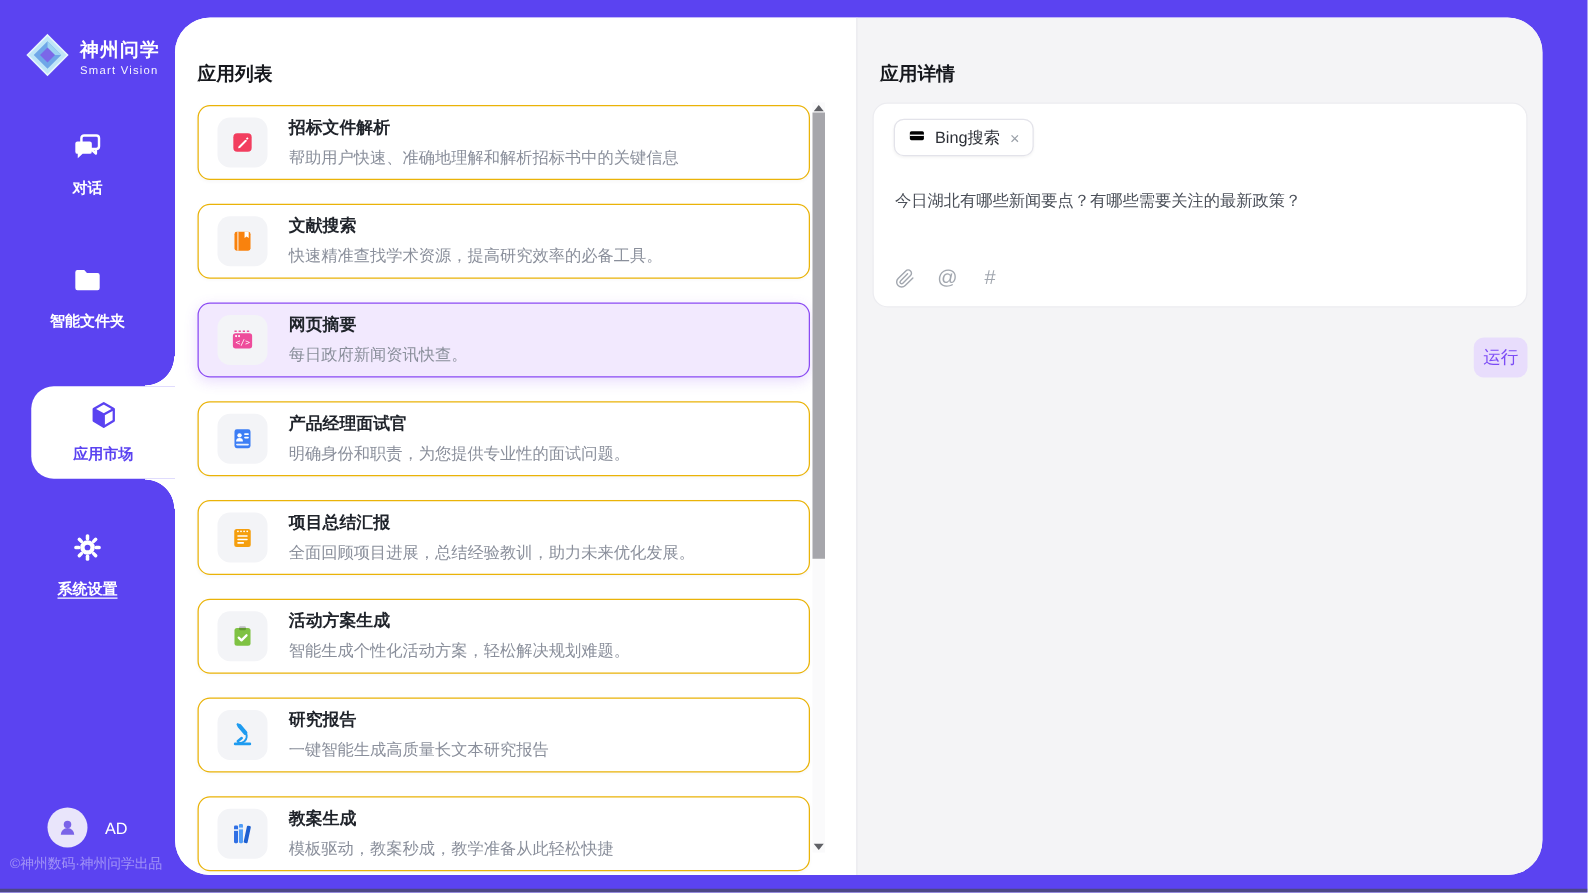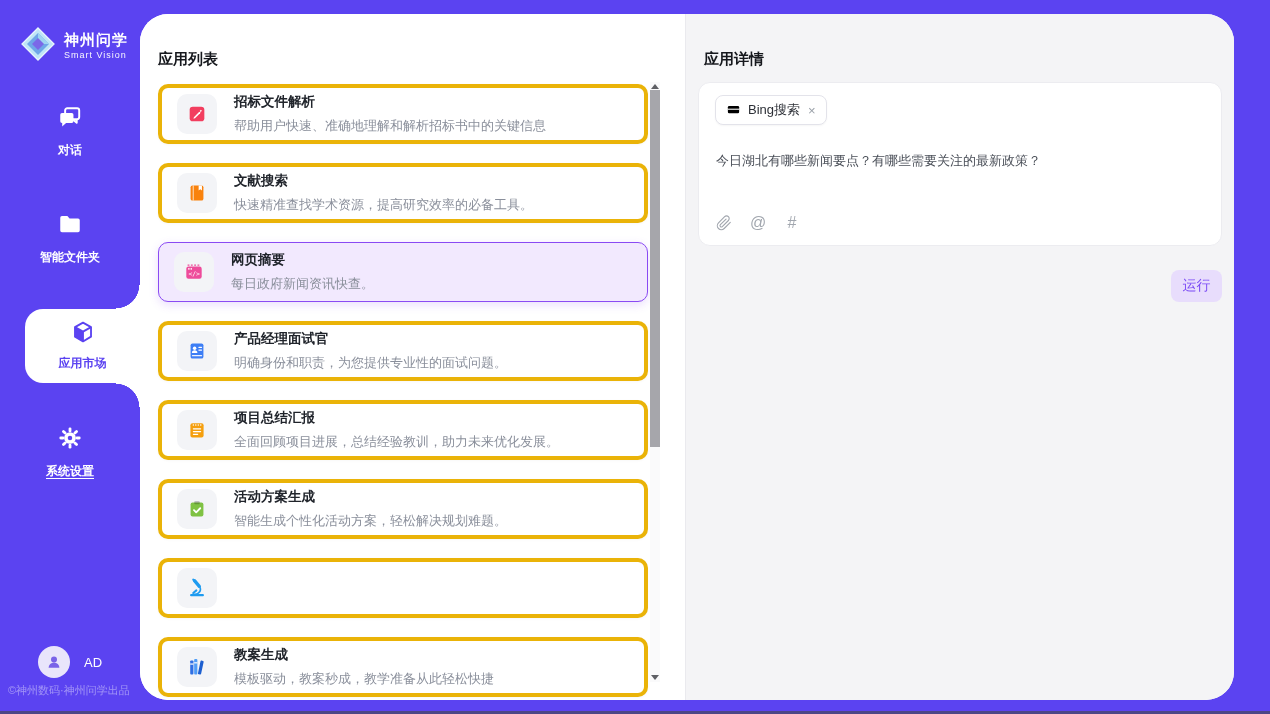--- a/index.html
+++ b/index.html
@@ -33,21 +33,21 @@
   .user-name{color:#fff;font-size:13px;}
   .copyright{position:absolute;left:8px;top:683px;font-size:11px;color:rgba(255,255,255,.42);white-space:nowrap;}
 
   
   .main{position:absolute;left:140px;top:14px;right:36px;bottom:14px;background:#fff;border-radius:28px;
     overflow:hidden;display:flex;}
   .panel-title{position:absolute;top:36px;left:18px;font-size:15px;font-weight:bold;color:#16181d;}
 
   .list-panel{width:545px;background:#fff;position:relative;flex:none;}
   .cards{position:absolute;top:70px;left:18px;width:490px;}
-  .card{height:60px;margin-bottom:19px;border:4px solid #eab308;border-radius:10px;background:#fff;
+  .card{height:60px;margin-bottom:19px;border:1px solid #eab308;border-radius:10px;background:#fff;
     display:flex;align-items:center;padding-left:15px;cursor:pointer;box-shadow:0 1px 3px rgba(20,20,40,.03);}
   .card.selected{background:var(--sel-bg,#f2e9fe);border:1px solid var(--sel-border,#8a4af3);
     box-shadow:0 3px 10px rgba(138,74,243,.18);}
   .tile{width:40px;height:40px;border-radius:10px;background:#f3f4f7;display:flex;align-items:center;
     justify-content:center;margin-right:17px;flex:none;}
   .card-txt{min-width:0;}
   .card-title{font-size:13.5px;font-weight:bold;color:#20242b;margin-bottom:6px;}
   .card-desc{font-size:13px;color:#8a8f9b;white-space:nowrap;}
 
   .sb{position:absolute;right:25px;top:68px;width:10px;height:600px;background:#fafafb;}
@@ -60,21 +60,21 @@
   .query-card{position:absolute;top:68px;left:12px;right:12px;height:164px;background:#fff;
     border:1px solid #ececf0;border-radius:12px;}
   .tool-tag{position:absolute;top:12px;left:16px;height:30px;border:1px solid #e3e3ea;border-radius:8px;
     display:inline-flex;align-items:center;gap:7px;padding:0 10px;background:#fff;box-shadow:0 1px 2px rgba(0,0,0,.04);cursor:pointer;}
   .tag-label{font-size:13px;color:#2c2f36;}
   .tag-close{font-size:13px;color:#9aa0a8;cursor:pointer;margin-left:1px;}
   .query-text{position:absolute;top:68px;left:17px;right:16px;font-size:13px;color:#4a4f58;line-height:1.5;}
   .attach-row{position:absolute;bottom:13px;left:16px;display:flex;gap:16px;align-items:center;color:#a2a7af;}
   .attach-row .a-ic{width:18px;height:18px;display:flex;align-items:center;justify-content:center;cursor:pointer;
     font-size:15px;color:#a2a7af;}
-  .run-btn{position:absolute;top:256px;right:12px;width:51px;height:32px;background:var(--run-bg,#e8ddfc);
+  .run-btn{position:absolute;top:256px;right:12px;width:43px;height:32px;background:var(--run-bg,#e8ddfc);
     color:var(--run-fg,#7c4cf5);border:none;border-radius:8px;font-size:14px;display:flex;align-items:center;
     justify-content:center;cursor:pointer;font-family:inherit;}
 </style>
 </head>
 <body>
 
 <aside class="sidebar">
   <div class="logo">
     <span>
       <svg width="36" height="36" viewBox="0 0 36 36">
@@ -255,20 +255,24 @@
             <svg width="22" height="22" viewBox="0 0 24 24">
               <g fill="none" stroke="#1e9bf0" stroke-linecap="round">
                 <path d="M9.3 4l5.2 6.2" stroke-width="3.6"></path>
                 <path d="M7.9 2.8l2.6 3.1" stroke-width="2.2"></path>
                 <path d="M14.7 10.2c1.5 2.3 1 5.4-1 7.2a6.5 6.5 0 0 1-5.2 1.5" stroke-width="1.8"></path>
                 <path d="M11.3 14.6l-3.4 2.9" stroke-width="2.2"></path>
                 <path d="M5.6 19.8h12.8" stroke-width="2.4"></path>
               </g>
             </svg>
           </div>
+    <div class="card-txt">
+      <div class="card-title">研究报告</div>
+      <div class="card-desc">一键智能生成高质量长文本研究报告</div>
+    </div>
   </div>
 
   <div class="card">
     <div class="tile">
             <svg width="22" height="22" viewBox="0 0 24 24">
               <rect x="4.6" y="4.8" width="3.5" height="15.4" rx="1" fill="#2f6fe4"></rect>
               <rect x="8.9" y="3.4" width="3.5" height="16.8" rx="1" fill="#4f9cf7"></rect>
               <rect x="14.4" y="5" width="3.5" height="15.2" rx="1" fill="#1d5fd0" transform="rotate(12 16.1 12.6)"></rect>
               <rect x="4.6" y="8" width="3.5" height="1.6" fill="#fff" opacity=".8"></rect>
               <rect x="8.9" y="6.6" width="3.5" height="1.6" fill="#fff" opacity=".8"></rect>

